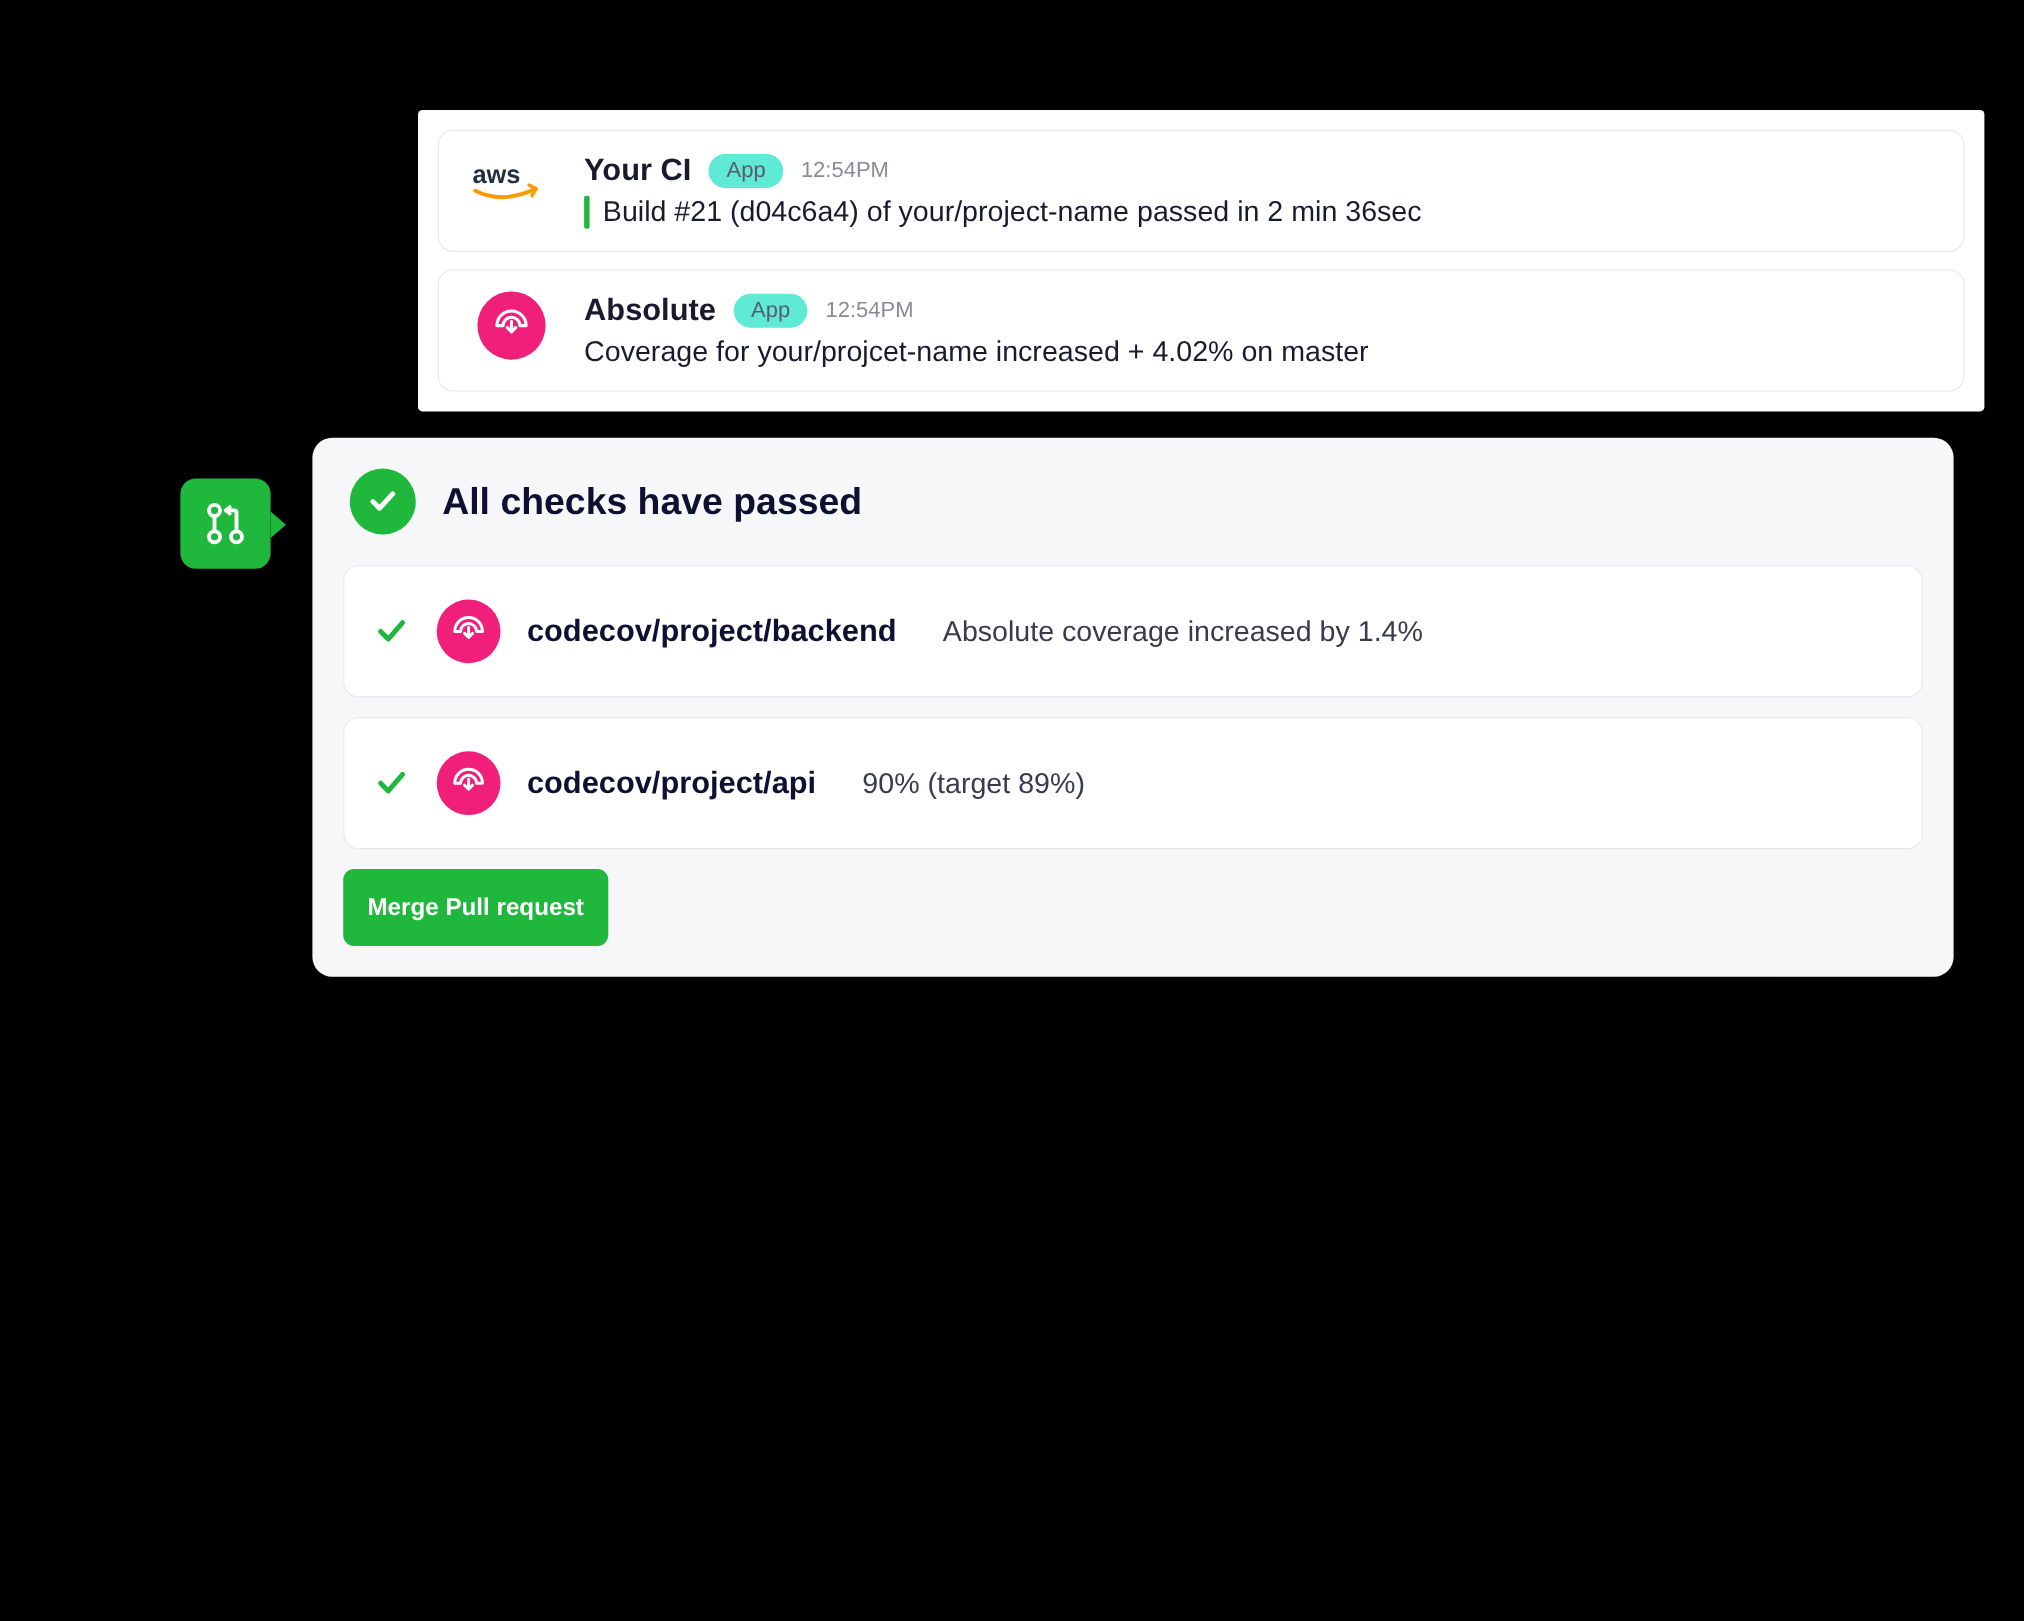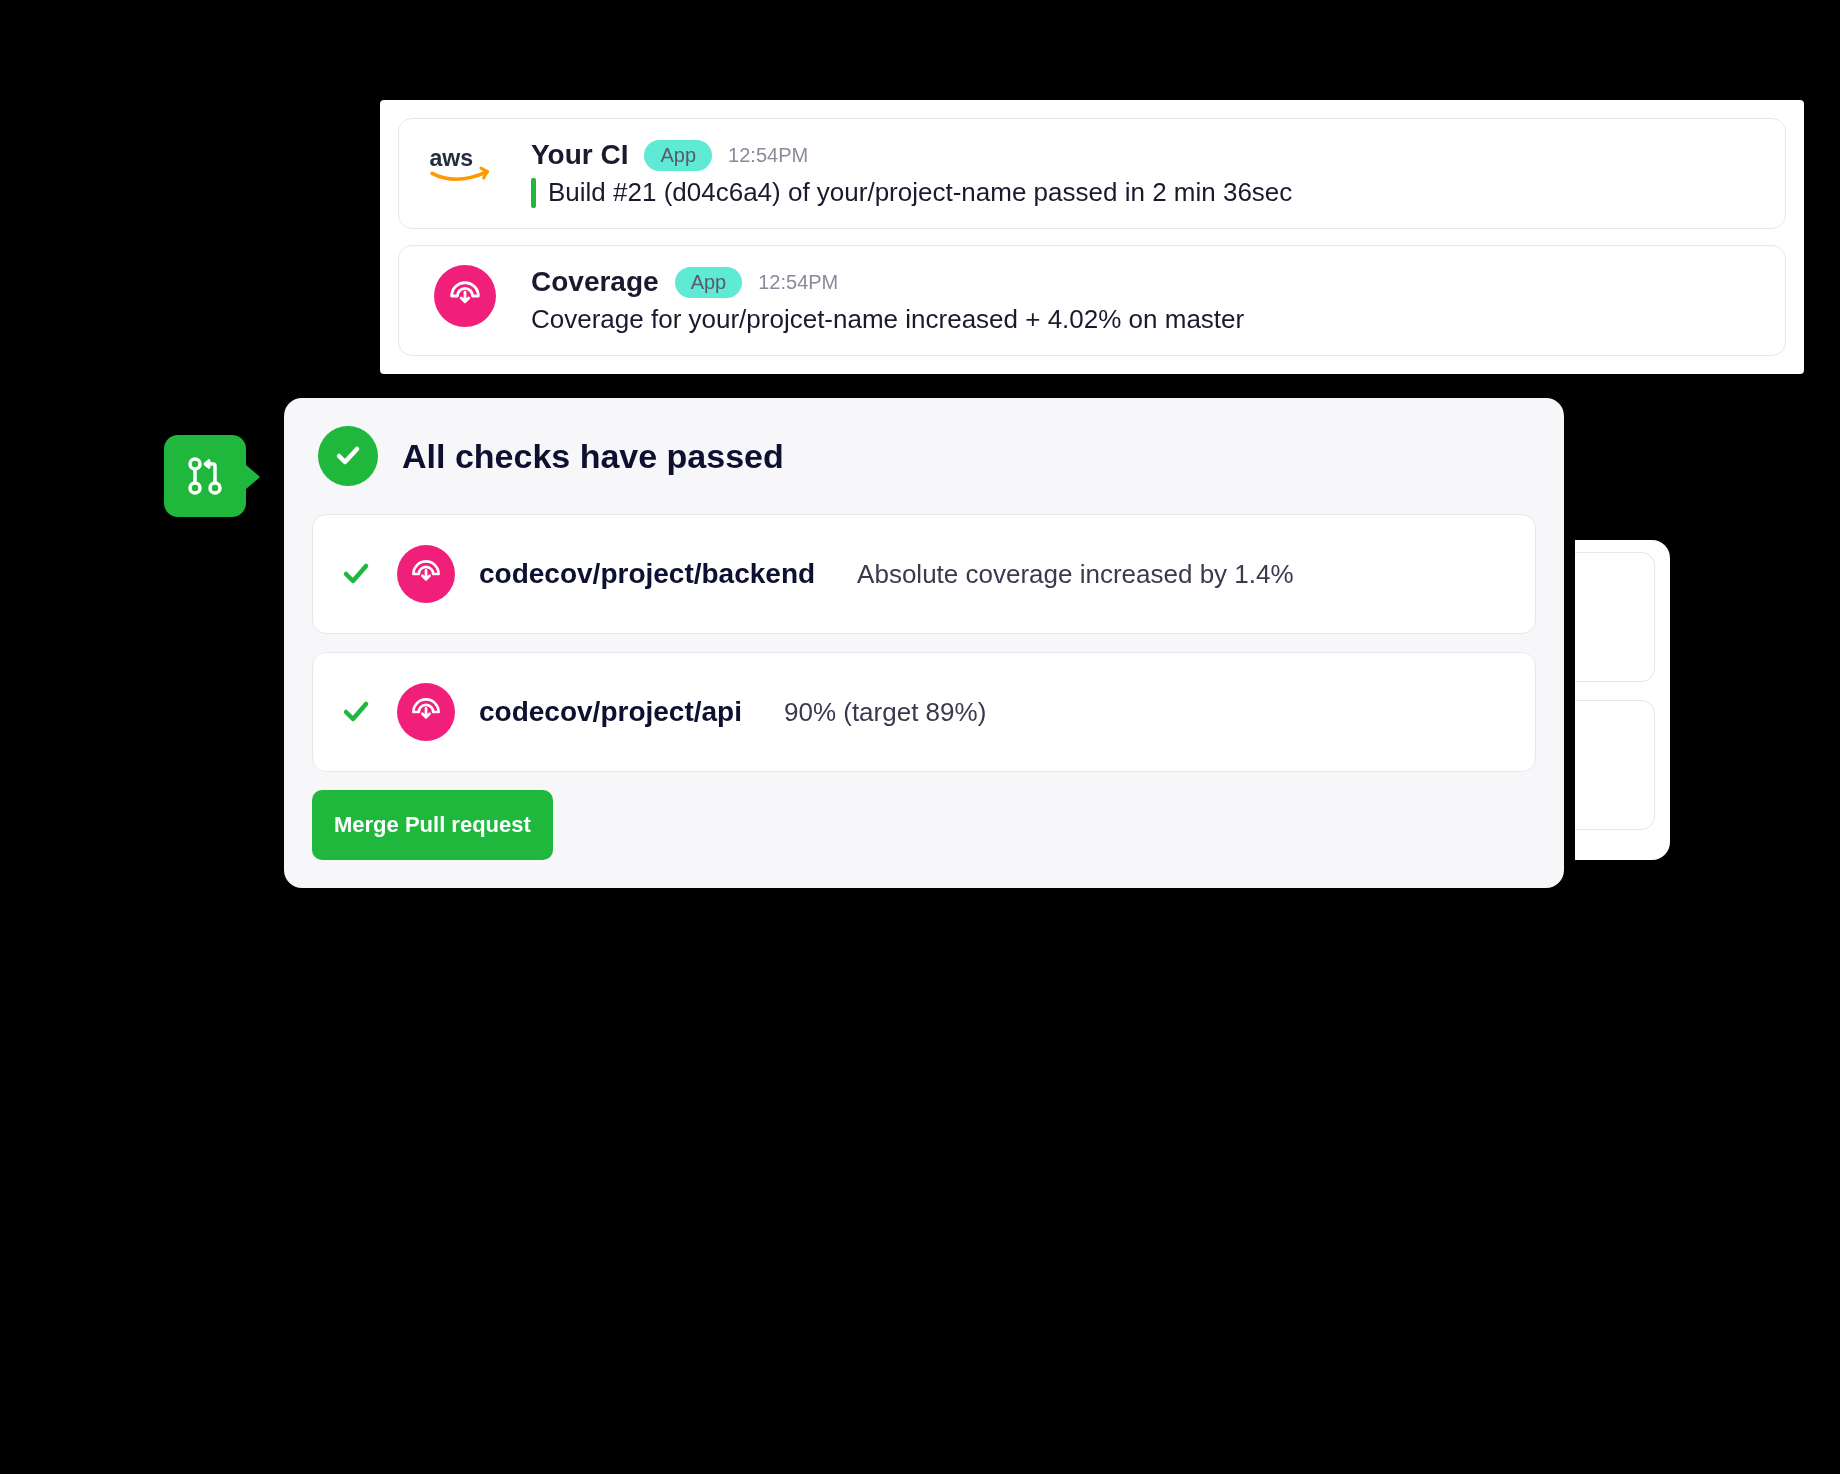--- a/index.html
+++ b/index.html
@@ -118,21 +118,21 @@
       border-top: 12px solid transparent;
       border-bottom: 12px solid transparent;
       border-left: 14px solid #1fb83c;
     }
     
     
     .checks-panel {
       position: absolute;
       top: 398px;
       left: 284px;
-      width: 1280px;
+      width: 1492px;
       background: #f7f7f9;
       border-radius: 18px;
       padding: 28px;
     }
     
     .checks-header {
       display: flex;
       align-items: center;
       gap: 24px;
       margin-bottom: 28px;
@@ -288,21 +288,21 @@
   <div class="notification-item">
     <div class="notif-logo">
       <div class="check-logo codecov-logo" style="width:62px;height:62px;">
         <svg width="38" height="38" viewBox="0 0 40 40">
           <path d="M 20 6 A 14 14 0 0 0 6 20 L 12 20 A 8 8 0 0 1 20 12 A 8 8 0 0 1 28 20 L 34 20 A 14 14 0 0 0 20 6 Z M 20 16 L 20 26 M 16 22 L 20 26 L 24 22" stroke="#fff" stroke-width="3" fill="none" stroke-linecap="round" stroke-linejoin="round"></path>
         </svg>
       </div>
     </div>
     <div class="notif-content">
       <div class="notif-header">
-        <span class="notif-title">Coverage</span>
+        <span class="notif-title">Absolute</span>
         <span class="app-badge">App</span>
         <span class="notif-time">12:54PM</span>
       </div>
       <div class="notif-body">
         <span class="notif-message">Coverage for your/projcet-name increased + 4.02% on master</span>
       </div>
     </div>
   </div>
 </div>
 

